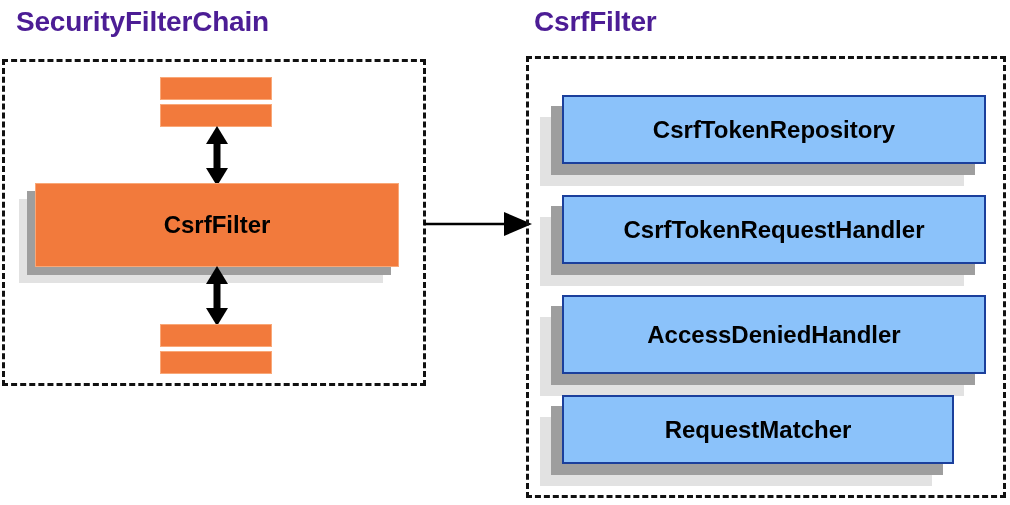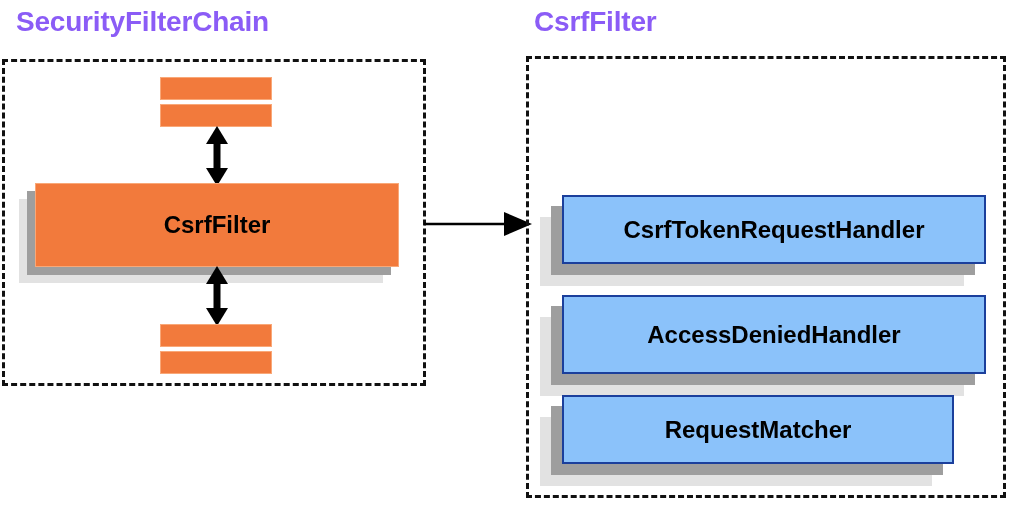--- a/index.html
+++ b/index.html
@@ -19,21 +19,21 @@
     overflow: hidden;
   }
 
   
   .panel-title {
     position: absolute;
     font-family: "Liberation Sans", sans-serif;
     font-weight: bold;
     font-size: 28px;
     line-height: 34px;
-    color: #8b5cf6;
+    color: #4c1d95;
     white-space: nowrap;
     letter-spacing: -0.2px;
   }
   #title-left  { left: 16px;  top: 5px; }
   #title-right { left: 534px; top: 5px; }
 
   
   .group-box {
     position: absolute;
     border: 3px dashed #111111;
@@ -164,20 +164,27 @@
   <div class="bar" style="left:160px; top:324px; width:112px; height:23px;"></div>
   <div class="bar" style="left:160px; top:351px; width:112px; height:23px;"></div>
 
   <svg class="arrow-svg" style="left:424px; top:210px;" width="108" height="28" viewBox="0 0 108 28">
     <line x1="0" y1="14" x2="86" y2="14" stroke="#000000" stroke-width="2.5"></line>
     <polygon points="108,14 80,26 80,2" fill="#000000"></polygon>
   </svg>
 
   <div class="group-box" id="group-right"></div>
 
+  <div class="card blue" style="left:562px; top:95px; width:424px; height:69px;">
+    <div class="shade-light"></div>
+    <div class="shade-dark"></div>
+    <div class="face">
+      <span class="card-label">CsrfTokenRepository</span>
+    </div>
+  </div>
 
   <div class="card blue" style="left:562px; top:195px; width:424px; height:69px;">
     <div class="shade-light"></div>
     <div class="shade-dark"></div>
     <div class="face">
       <span class="card-label">CsrfTokenRequestHandler</span>
     </div>
   </div>
 
   <div class="card blue" style="left:562px; top:295px; width:424px; height:79px;">

